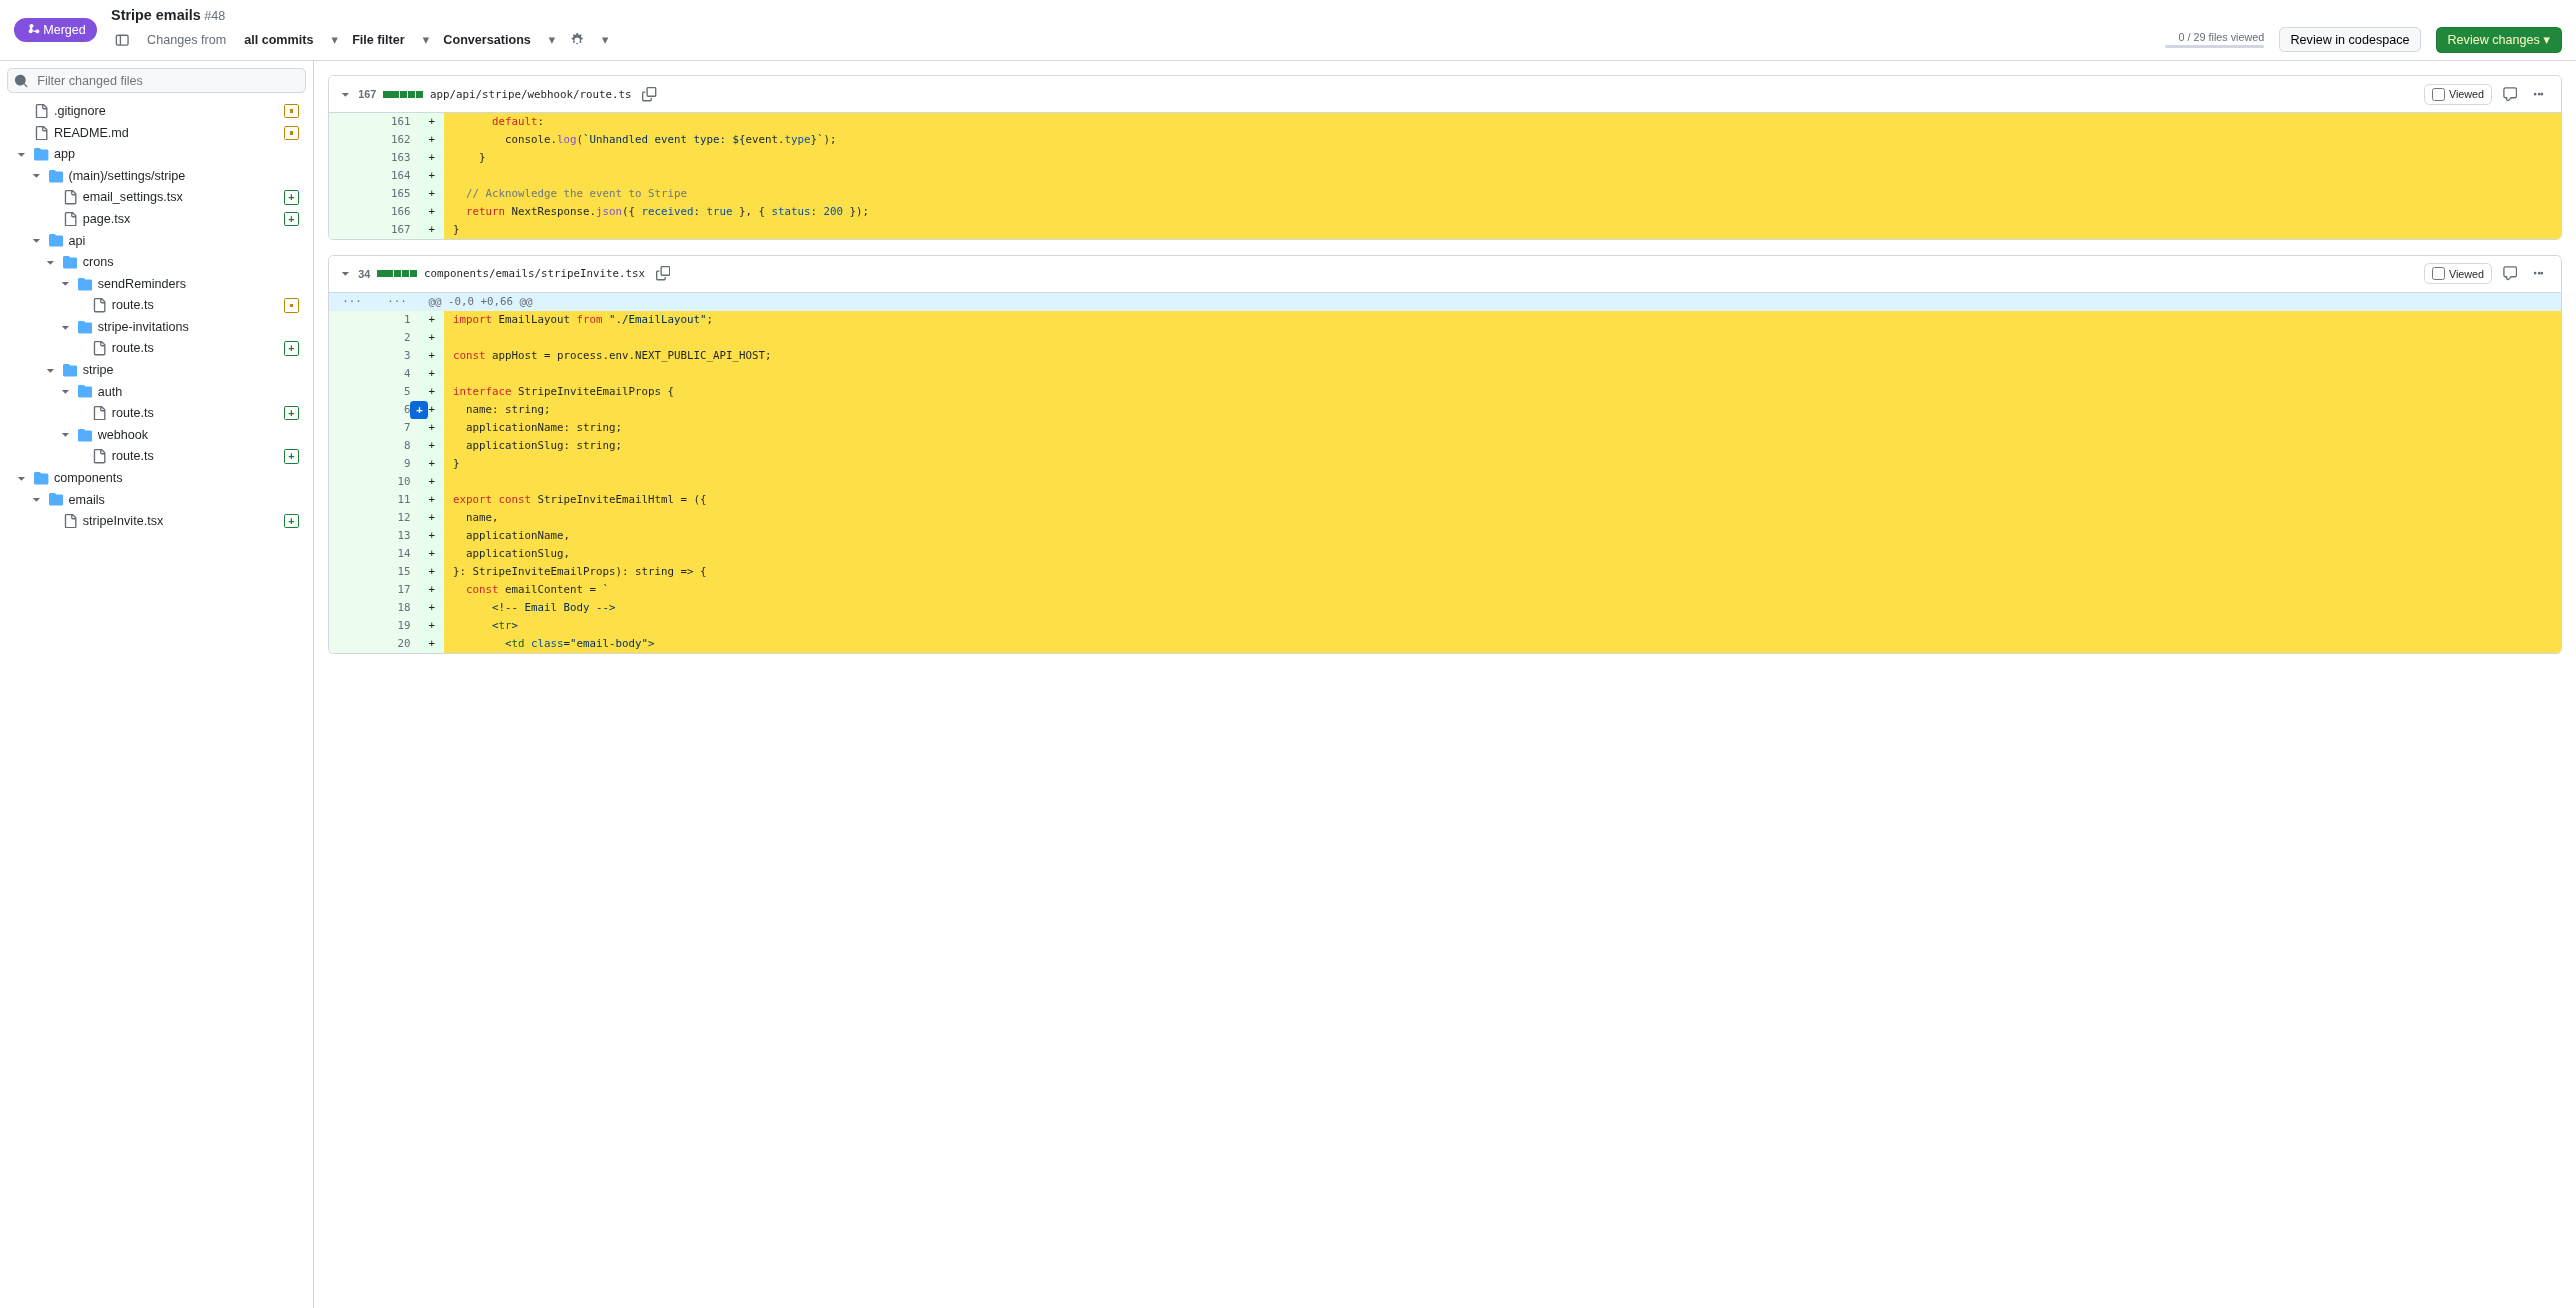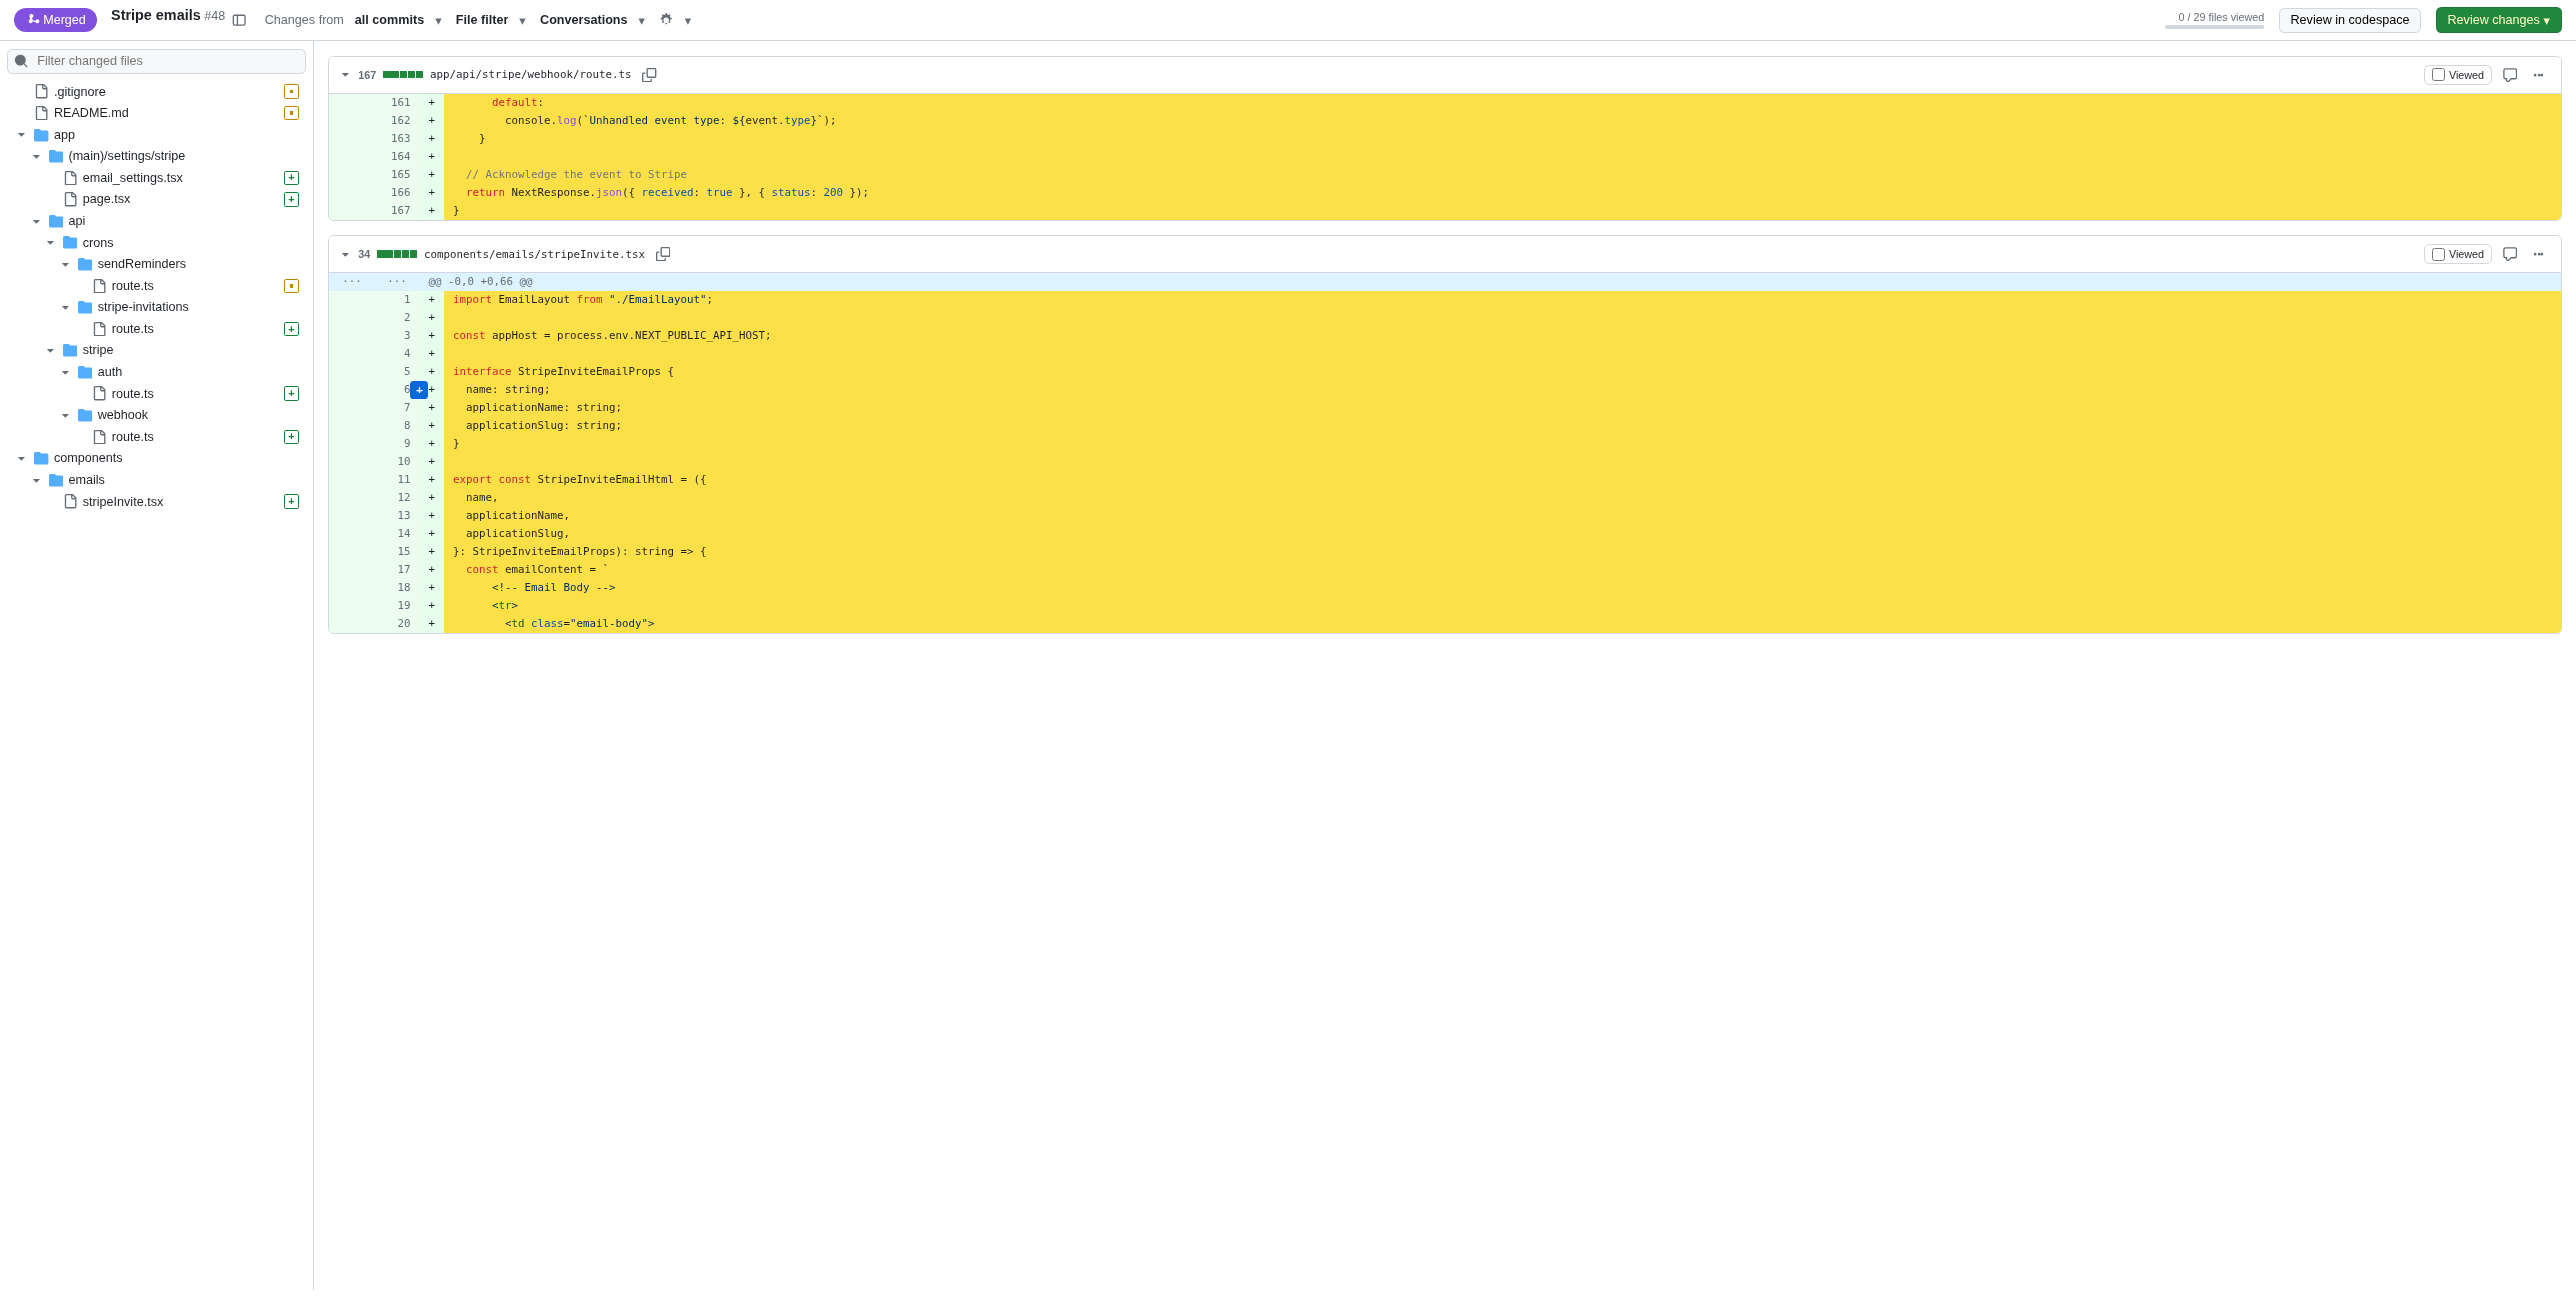--- a/index.html
+++ b/index.html
@@ -3,21 +3,21 @@
 <meta charset="utf-8">
 <style>
 * { box-sizing: border-box; margin: 0; padding: 0; }
 body { font-family: -apple-system, BlinkMacSystemFont, "Segoe UI", Helvetica, Arial, sans-serif; font-size: 12.6px; color: #1f2328; background: #fff; }
 
 .top-bar { display: flex; align-items: center; padding: 7.2px 14.4px; border-bottom: 0.9px solid #d0d7de; gap: 14.4px; }
 .merged-badge { background: #8250df; color: #fff; padding: 4.5px 10.8px; border-radius: 2em; display: inline-flex; align-items: center; gap: 3.6px; font-weight: 500; }
 .pr-title { font-weight: 600; font-size: 14.4px; }
 .pr-number { color: #656d76; font-weight: 400; }
 .toolbar-row { display: flex; align-items: center; gap: 14.4px; flex: 1; }
-.toolbar-btn { border: none; background: none; color: #656d76; cursor: pointer; display: inline-flex; align-items: flex-start; gap: 11px; font-size: 12.6px; }
+.toolbar-btn { border: none; background: none; color: #656d76; cursor: pointer; display: inline-flex; align-items: center; gap: 18px; font-size: 12.6px; }
 .toolbar-btn .bold { font-weight: 600; color: #1f2328; }
 .spacer { flex: 1; }
 .files-viewed { font-size: 10.8px; color: #656d76; text-align: right; }
 .progress-bar { width: 99px; height: 3.6px; background: #d0d7de; border-radius: 1.8px; margin-top: 1.8px; }
 .btn { border: 0.9px solid #d0d7de; background: #f6f8fa; padding: 4.5px 10.8px; border-radius: 5.4px; font-size: 12.6px; cursor: pointer; display: inline-flex; align-items: center; gap: 3.6px; }
 .btn-primary { background: #1f883d; color: #fef9c3; border-color: rgba(31,35,40,0.15); }
 
 .main { display: flex; height: calc(100vh - 59px); }
 .sidebar { width: 314px; border-right: 0.9px solid #d0d7de; padding: 7.2px; overflow-y: auto; }
 .filter-input-wrap { position: relative; margin-bottom: 7.2px; }
@@ -77,21 +77,21 @@
 </head>
 <body>
 
 <div class="top-bar">
   <span class="merged-badge">
     <svg width="14.4" height="14.4" viewBox="0 0 16 16" fill="currentColor">
         <path d="M5 3.25a2.25 2.25 0 1 1 3 2.122V6A2.5 2.5 0 0 0 10.5 8.5h1.128a2.25 2.25 0 1 1 0 1.5H10.5A4 4 0 0 1 7 6.5v.628a2.25 2.25 0 1 1-1.5 0V5.372A2.25 2.25 0 0 1 5 3.25z"></path>
       </svg>
     <span>Merged</span>
   </span>
-  <div style="display:flex; flex-direction:row; gap:3.6px; flex:1">
+  <div style="display:flex; flex-direction:column; gap:3.6px; flex:1">
     <div>
       <span class="pr-title">Stripe emails</span>
       <span class="pr-number">#48</span>
     </div>
     <div class="toolbar-row">
       <span class="icon-btn">
         <svg width="14.4" height="14.4" viewBox="0 0 16 16" fill="none" stroke="currentColor" stroke-width="1.5">
             <rect x="1.5" y="2.5" width="13" height="11" rx="1.5"></rect>
             <line x1="6" y1="2.5" x2="6" y2="13.5"></line>
           </svg>

